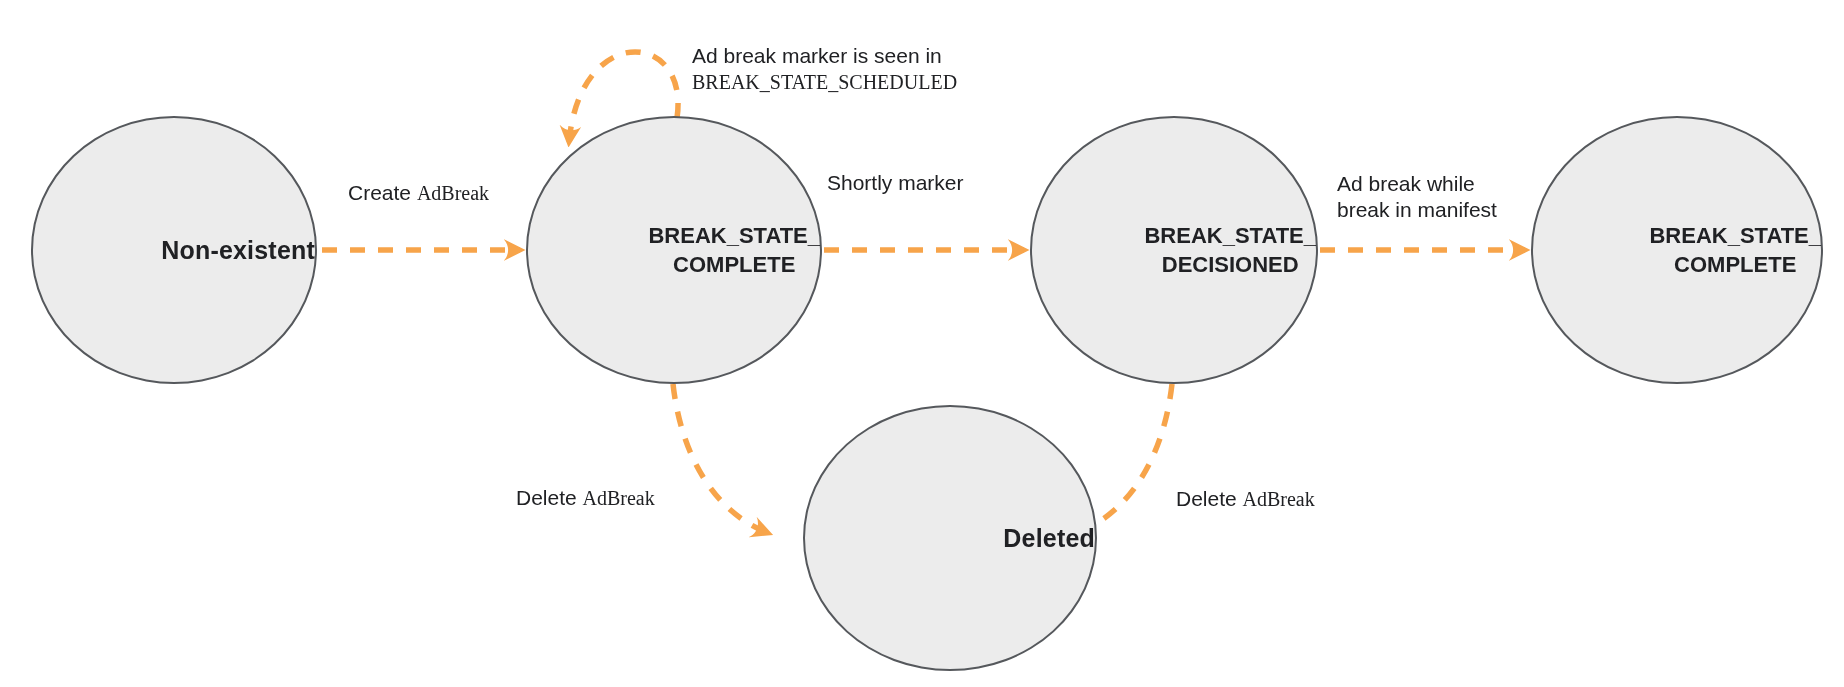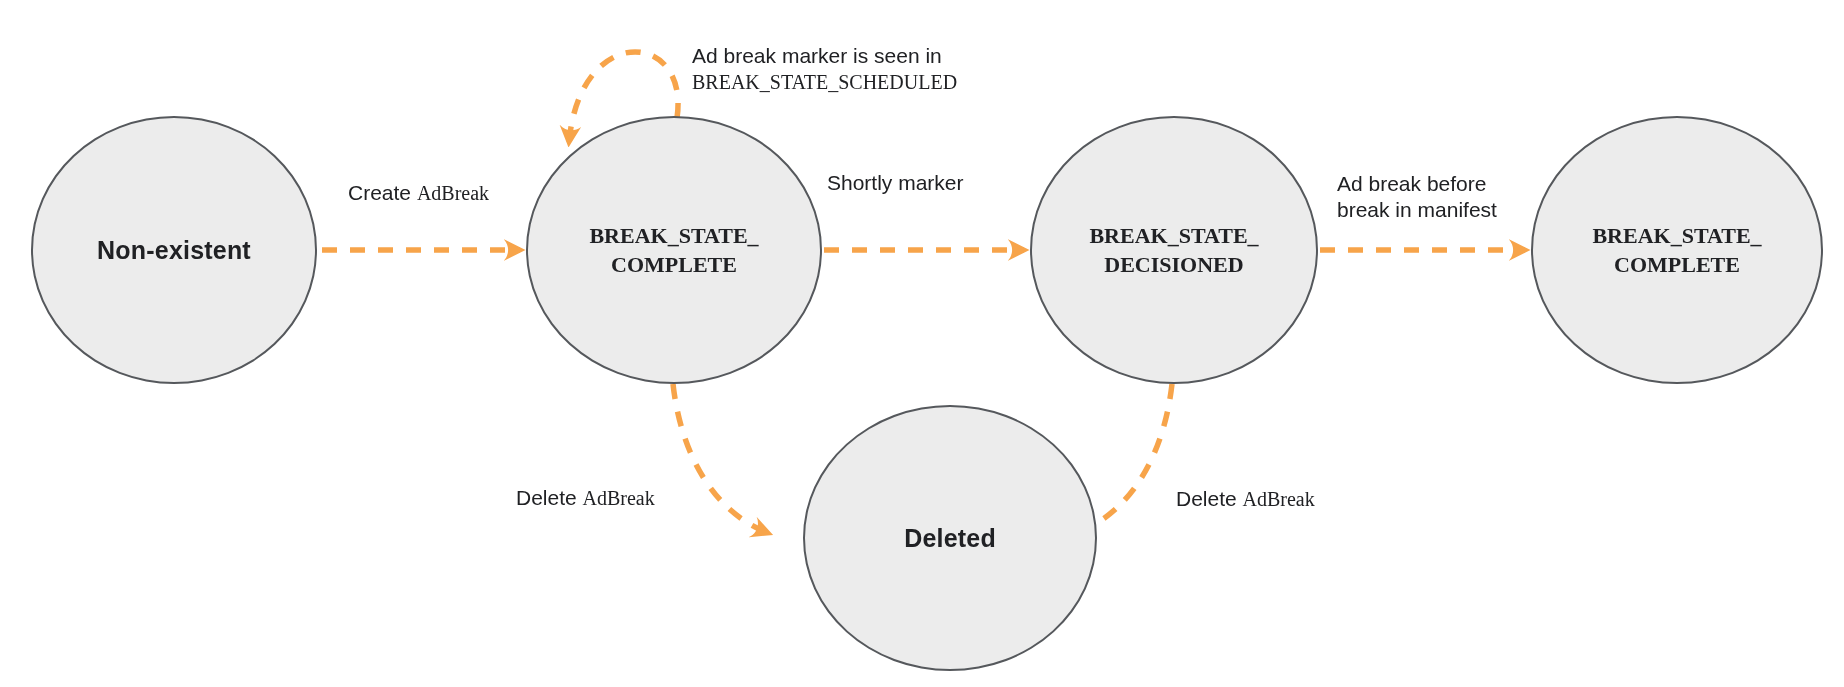--- a/index.html
+++ b/index.html
@@ -25,31 +25,31 @@
     stroke-linecap:butt;
   }
   .ah{fill:var(--color-accent);stroke:none;}
   .node{
     position:absolute;
     border:2.5px solid var(--color-node_border);
     border-radius:50%;
     background:var(--color-node_fill);
     display:flex;
     align-items:center;
-    justify-content:center;
+    justify-content:flex-end;
     text-align:center;
   }
   .label-plain{
     font-weight:bold;
     font-size:25px;
     color:var(--color-text);
     letter-spacing:.2px;
   }
   .label-code{
-    font-family:Liberation Serif, serif;
+    font-family:Liberation Sans, sans-serif;
     font-weight:bold;
     font-size:22px;
     line-height:29px;
     color:var(--color-text);
   }
   .edge-label{
     position:absolute;
     font-size:21px;
     line-height:26px;
     color:var(--color-text);
@@ -115,21 +115,21 @@
   <div class="edge-label" style="left:692px;top:43px">
     <div>Ad break marker is seen in</div>
     <div class="code">BREAK_STATE_SCHEDULED</div>
   </div>
 
   <div class="edge-label" style="left:827px;top:170px">
     <div>Shortly marker</div>
   </div>
 
   <div class="edge-label" style="left:1337px;top:171px">
-    <div>Ad break before</div>
+    <div>Ad break while</div>
     <div>break in manifest</div>
   </div>
 
   <div class="edge-label" style="left:516px;top:485px">
     <span>Delete </span><span class="code">AdBreak</span>
   </div>
 
   <div class="edge-label" style="left:1176px;top:486px">
     <span>Delete </span><span class="code">AdBreak</span>
   </div>

